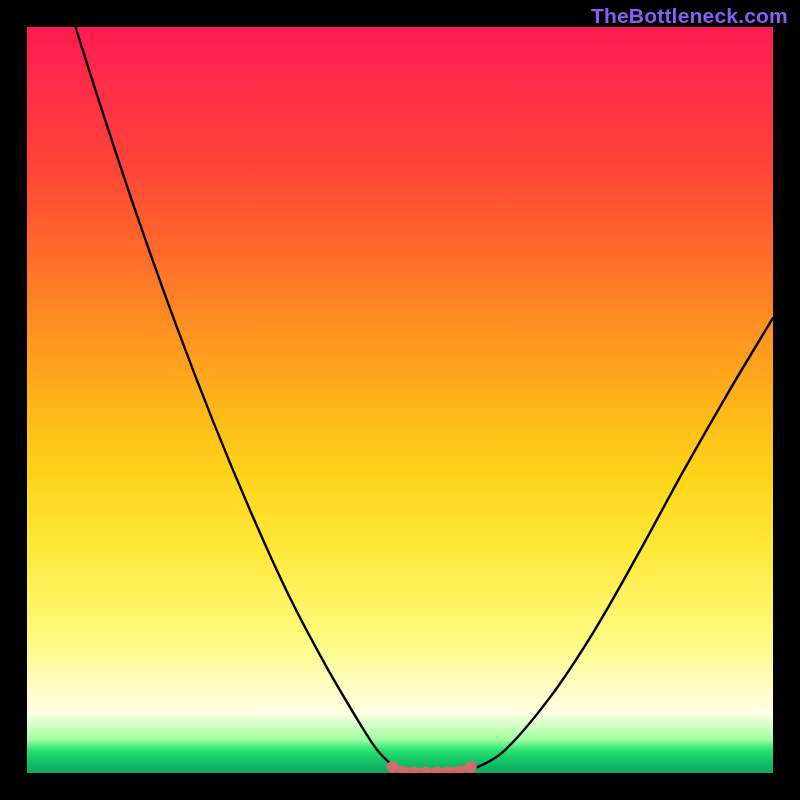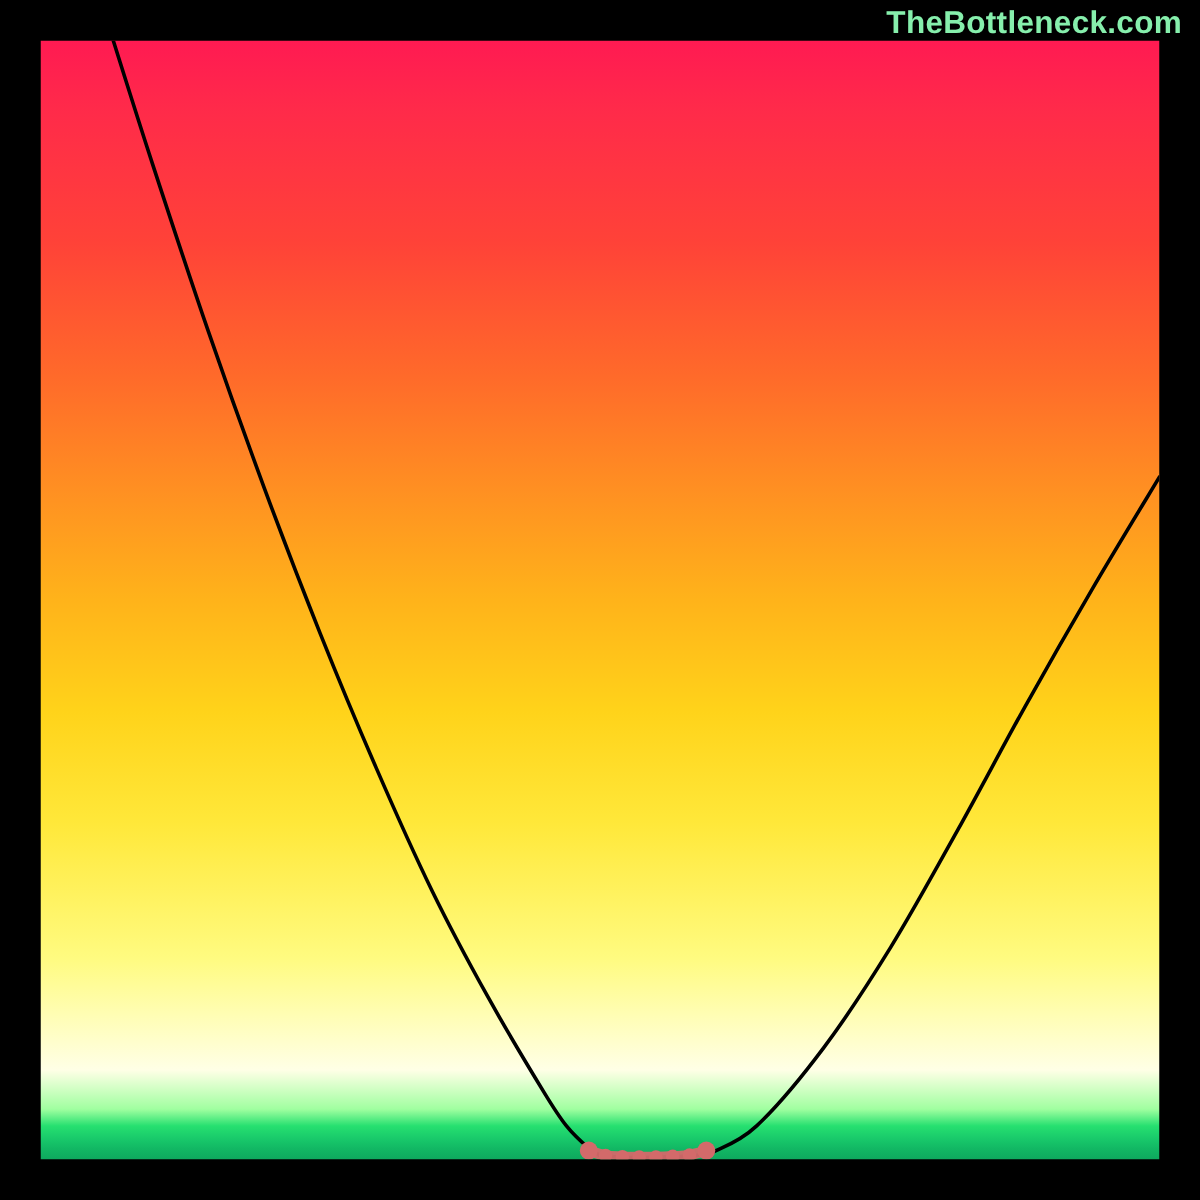--- a/index.html
+++ b/index.html
@@ -39,21 +39,21 @@
       #0ea85e 100%
     );
   }
   .watermark {
     position: absolute;
     top: 4px;
     right: 12px;
     font-family: Arial, Helvetica, sans-serif;
     font-size: 21px;
     font-weight: 600;
-    color: #86efac;
+    color: #8b5cf6;
     letter-spacing: 0.2px;
     user-select: none;
   }
   svg.curves {
     position: absolute;
     inset: 0;
   }
 </style>
 </head>
 <body>

